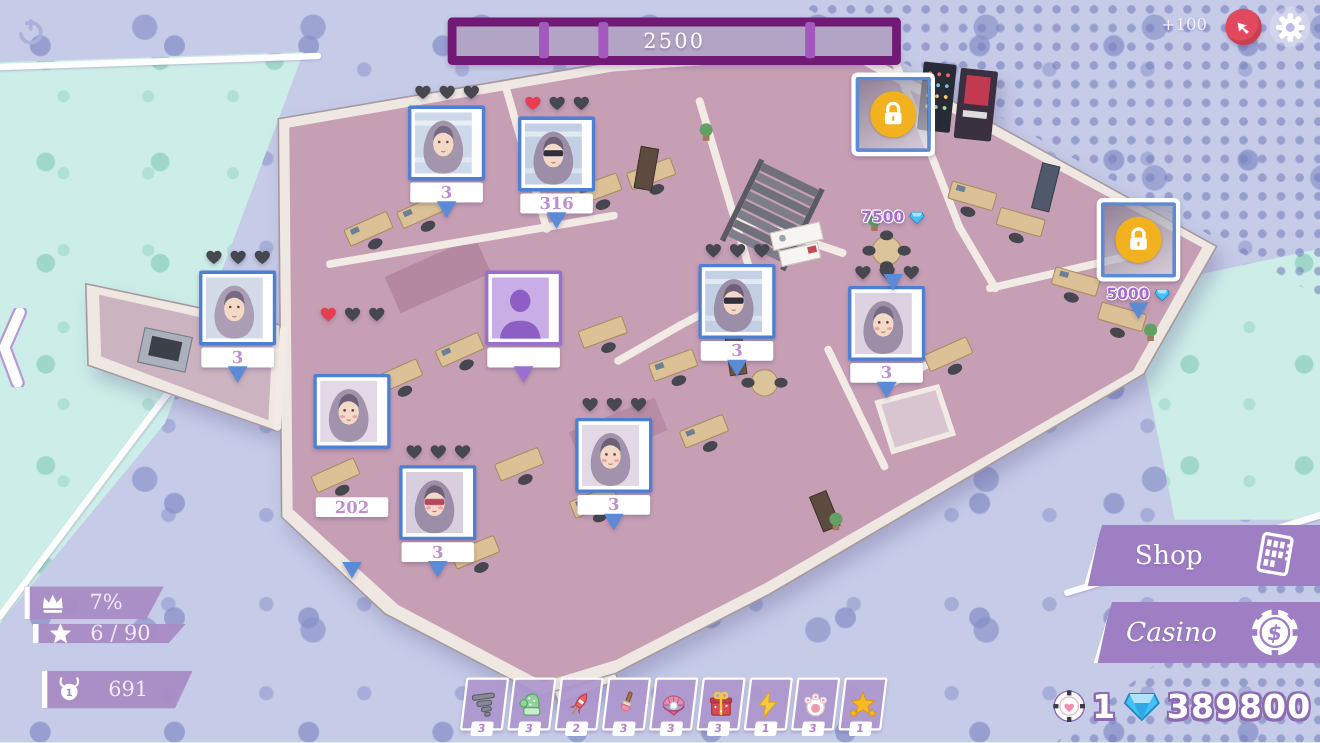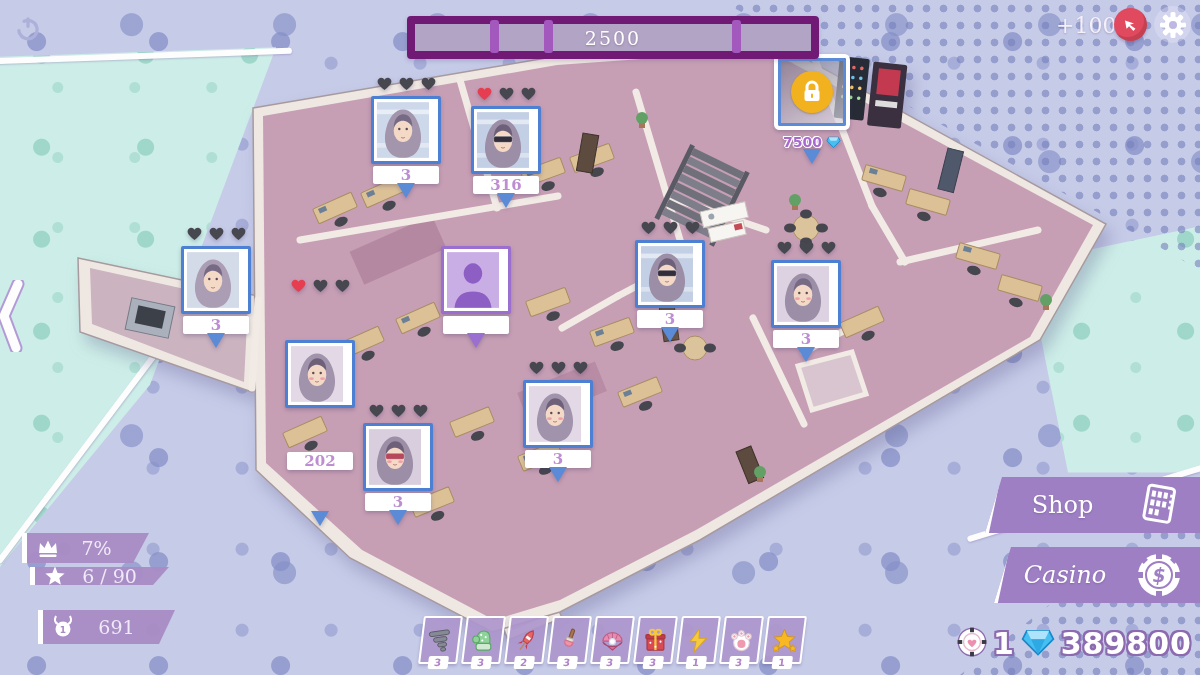--- a/index.html
+++ b/index.html
@@ -36,21 +36,21 @@
 
   
   .progress{left:407px;top:16px;width:396px;height:27px;z-index:10;
     background:#b2a4c4;border:8px solid #701a75;border-radius:4px;
     box-shadow:0 2px 4px rgba(90,80,130,.25);}
   .notch{position:absolute;top:-4px;width:9px;height:33px;border-radius:3px;background:#a358bd;}
   .progress-text{position:absolute;inset:0;display:flex;align-items:center;justify-content:center;
     color:#fff;font-family:"DejaVu Serif",serif;font-size:19px;letter-spacing:2px;
     text-shadow:0 1px 2px rgba(90,60,120,.35);}
   .reward{left:1056px;top:13px;z-index:10;color:#f3f0fa;
-    font-family:"DejaVu Serif",serif;font-size:22px;text-shadow:0 1px 2px rgba(90,60,120,.3);}
+    font-family:"DejaVu Serif",serif;font-size:15px;text-shadow:0 1px 2px rgba(90,60,120,.3);}
   .round-btn{border:none;padding:0;cursor:pointer;background:transparent;z-index:10;}
   .boost{left:1114px;top:8px;width:33px;height:33px;border-radius:50%;
     background:#e14a5e;box-shadow:inset -3px -4px 0 rgba(0,0,0,.12), 0 2px 3px rgba(90,60,120,.3);
     display:flex;align-items:center;justify-content:center;}
   .settings{left:1154px;top:6px;width:37px;height:37px;border-radius:50%;
     background:rgba(234,230,248,.35);display:flex;align-items:center;justify-content:center;}
   .restart{left:9px;top:9px;width:38px;height:38px;display:flex;align-items:center;justify-content:center;}
   .navleft{left:-6px;top:280px;width:34px;height:72px;z-index:10;}
 
   
@@ -659,32 +659,51 @@
           <path d="M18,28 C18,17 24,13 28,13 C34,13 38,18 38,26 C34,21 30,20 28,20 C24,20 20,22 18,28 Z" fill="#6d6078"></path>
           <rect x="18" y="26" width="20" height="6.5" rx="2" fill="#b5485a" stroke="rgba(255,255,255,.35)"></rect>
           <ellipse cx="22" cy="35" rx="2.6" ry="1.5" fill="#f0a0a8"></ellipse>
           <ellipse cx="34" cy="35" rx="2.6" ry="1.5" fill="#f0a0a8"></ellipse>
           <path d="M26,38 Q28,39.5 30,38" stroke="#b0766e" stroke-width="1" fill="none"></path>
         </svg>
       </div>
       <div class="vstrip">3</div>
       <div class="tail"></div>
     </div>
-    <div class="marker" style="left: 772px; top: 54px;">
+    <div class="marker" style="left: 772px; top: 66px; gap: 44px;">
       <div class="locked-card">
         <div class="gold">
           <svg width="22" height="24" viewBox="0 0 22 24">
             <path d="M6,10 V7 a5,5 0 0 1 10,0 v3" fill="none" stroke="#fff" stroke-width="3"></path>
             <rect x="3.5" y="10" width="15" height="11" rx="2" fill="#fff"></rect>
             <rect x="10" y="13.5" width="2" height="4.5" rx="1" fill="#f2b11e"></rect>
           </svg>
         </div>
       </div>
       <div class="price">
         <span>7500</span>
+        <svg width="15" height="12" viewBox="0 0 24 20">
+          <polygon points="4,2 20,2 23,8 12,19 1,8" fill="#46c0f2" stroke="#1a87c9" stroke-width="1.5"></polygon>
+          <polygon points="4,2 20,2 17,8 7,8" fill="#aee4fb"></polygon>
+        </svg>
+      </div>
+      <div class="tail"></div>
+    </div>
+    <div class="marker" style="left: 995px; top: 180px;">
+      <div class="locked-card">
+        <div class="gold">
+          <svg width="22" height="24" viewBox="0 0 22 24">
+            <path d="M6,10 V7 a5,5 0 0 1 10,0 v3" fill="none" stroke="#fff" stroke-width="3"></path>
+            <rect x="3.5" y="10" width="15" height="11" rx="2" fill="#fff"></rect>
+            <rect x="10" y="13.5" width="2" height="4.5" rx="1" fill="#f2b11e"></rect>
+          </svg>
+        </div>
+      </div>
+      <div class="price">
+        <span>5000</span>
         <svg width="15" height="12" viewBox="0 0 24 20">
           <polygon points="4,2 20,2 23,8 12,19 1,8" fill="#46c0f2" stroke="#1a87c9" stroke-width="1.5"></polygon>
           <polygon points="4,2 20,2 17,8 7,8" fill="#aee4fb"></polygon>
         </svg>
       </div>
       <div class="tail"></div>
     </div>
   </div>
 
 <div class="abs hotbar" id="hotbar">

